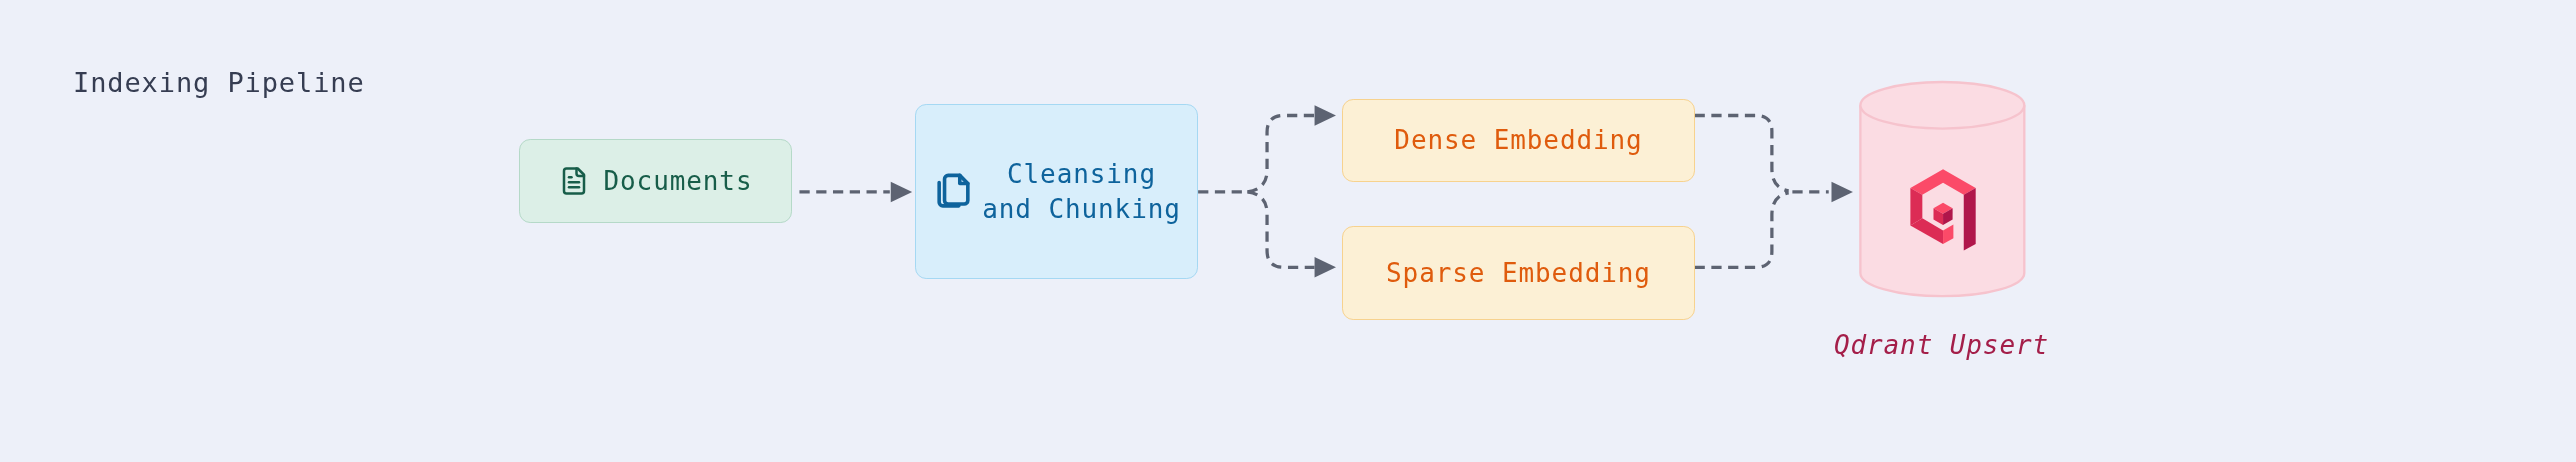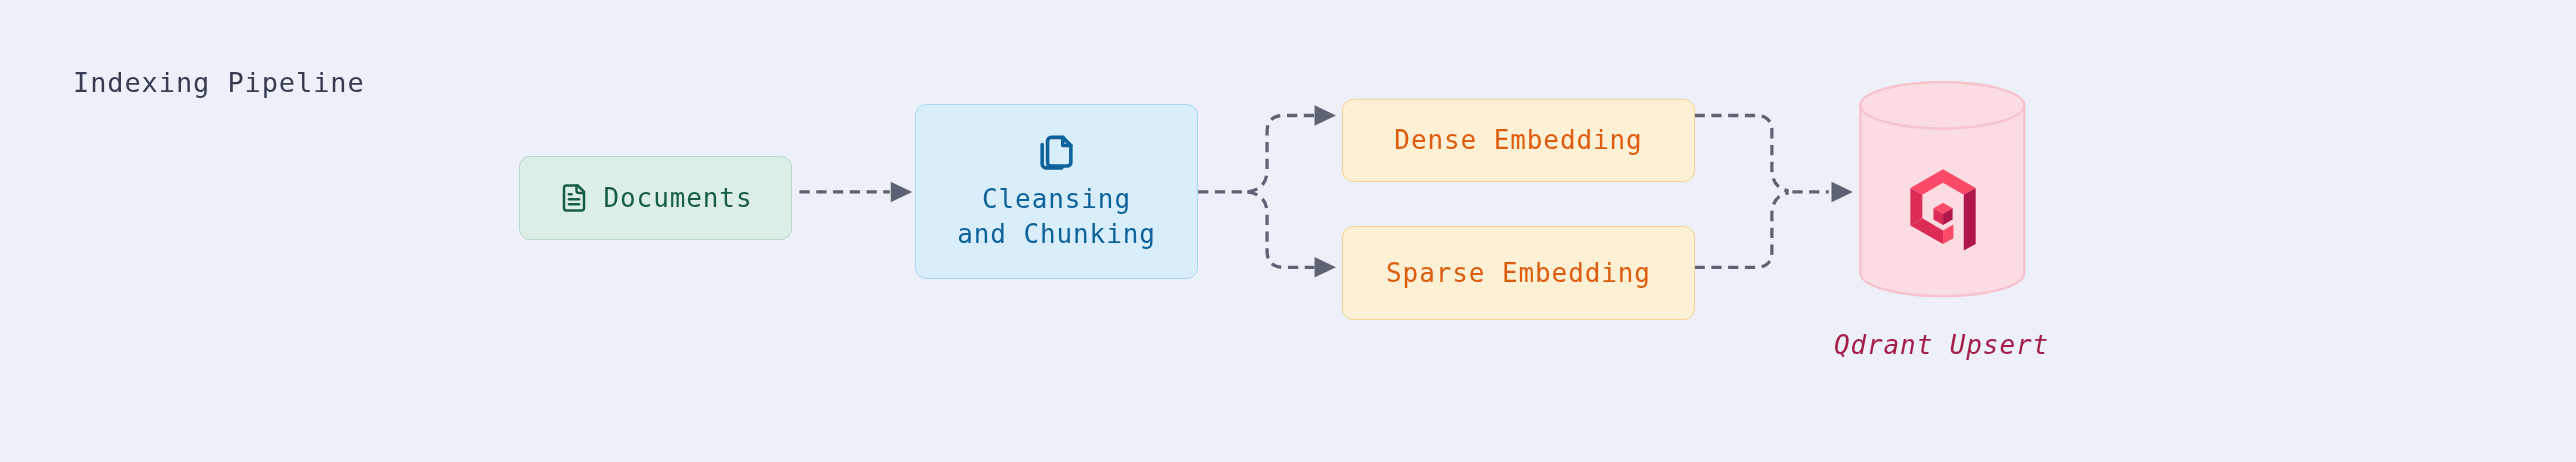--- a/index.html
+++ b/index.html
@@ -34,32 +34,31 @@
     border: 1.9px solid;
   }
   .node .label {
     white-space: pre-line;
     text-align: center;
     font-size: 26px;
     letter-spacing: 0.9px;
     line-height: 35px;
   }
   .node-documents {
-    left: 519px; top: 156px; width: 273px; height: 84px;
+    left: 519px; top: 139px; width: 273px; height: 84px;
     background: #dcefe7;
     border-color: #b5d9c8;
     color: #175d49;
     gap: 15px;
   }
   .node-cleansing {
     left: 915px; top: 104px; width: 283px; height: 175px;
     background: #d8eefb;
     border-color: #a5d8f3;
     color: #0e639c;
-    flex-direction: column;
     gap: 7px;
   }
   .node-embedding {
     background: #fcf0d5;
     border-color: #f7d28e;
     color: #df5b0d;
   }
   .node-dense  { left: 1342px; top: 75px;  width: 353px; height: 83px; margin-top: 24px; }
   .node-sparse { left: 1342px; top: 226px; width: 353px; height: 94px; }
   .icon { flex: 0 0 auto; display: block; }

